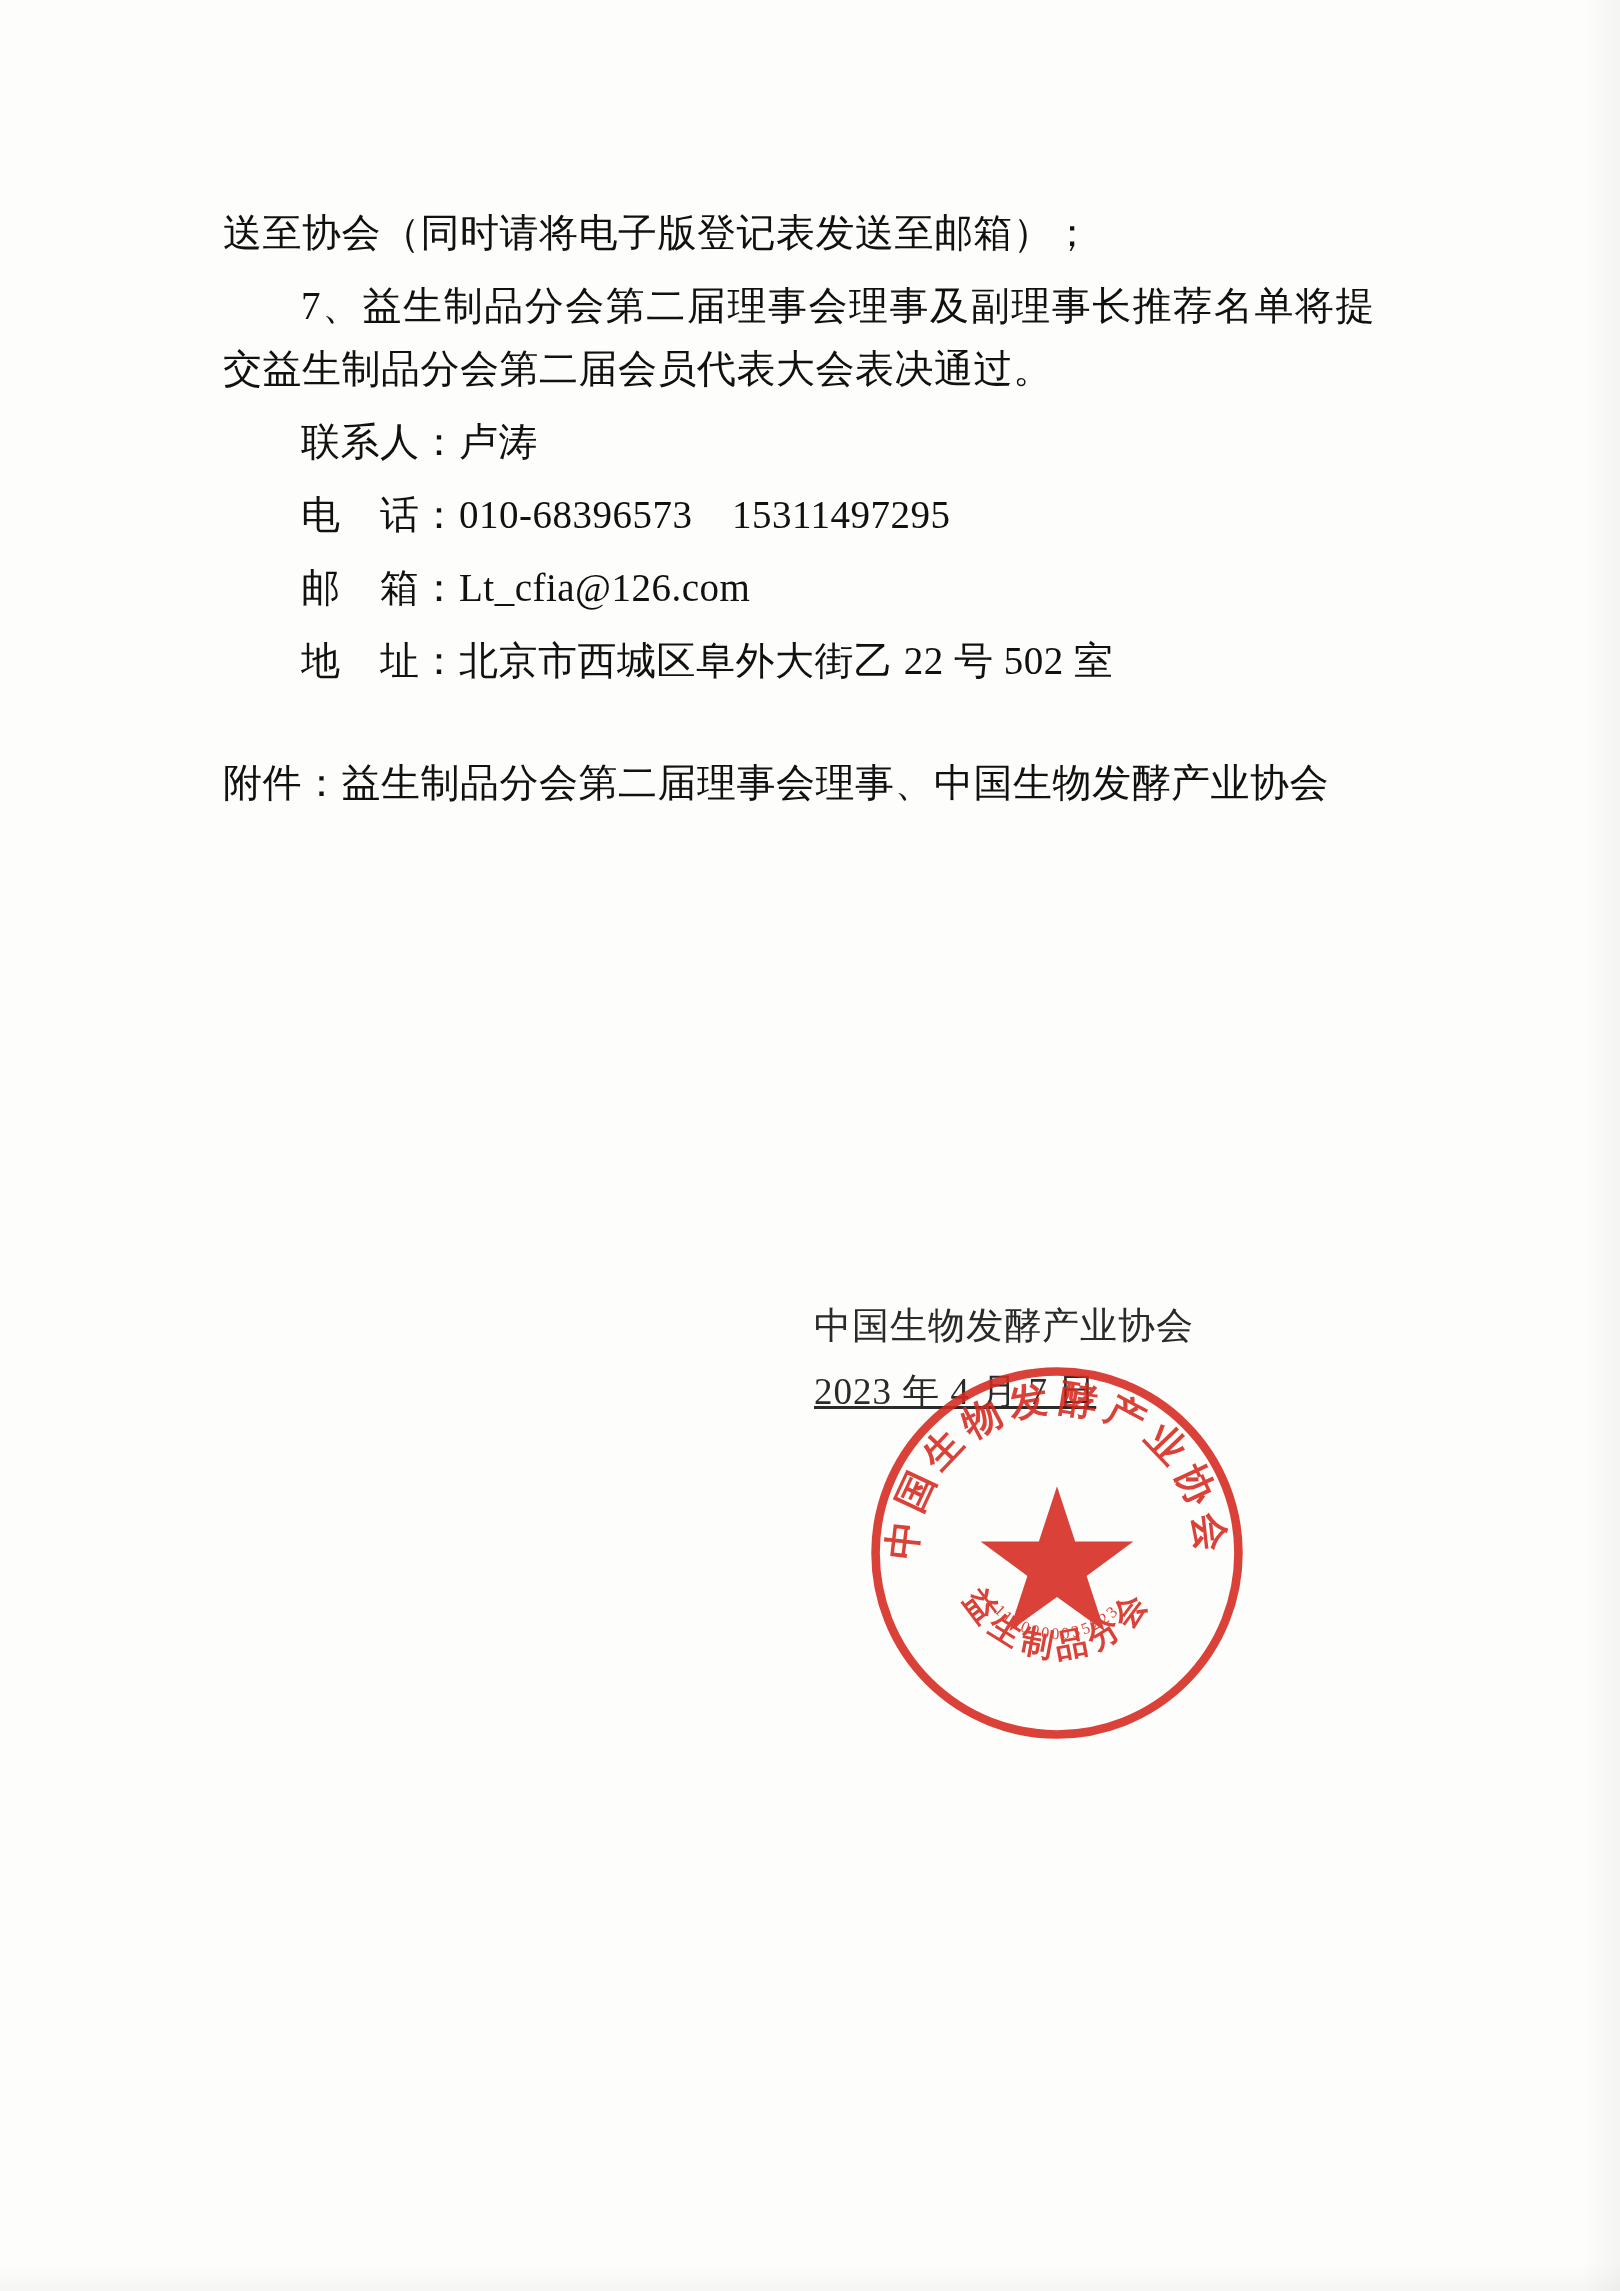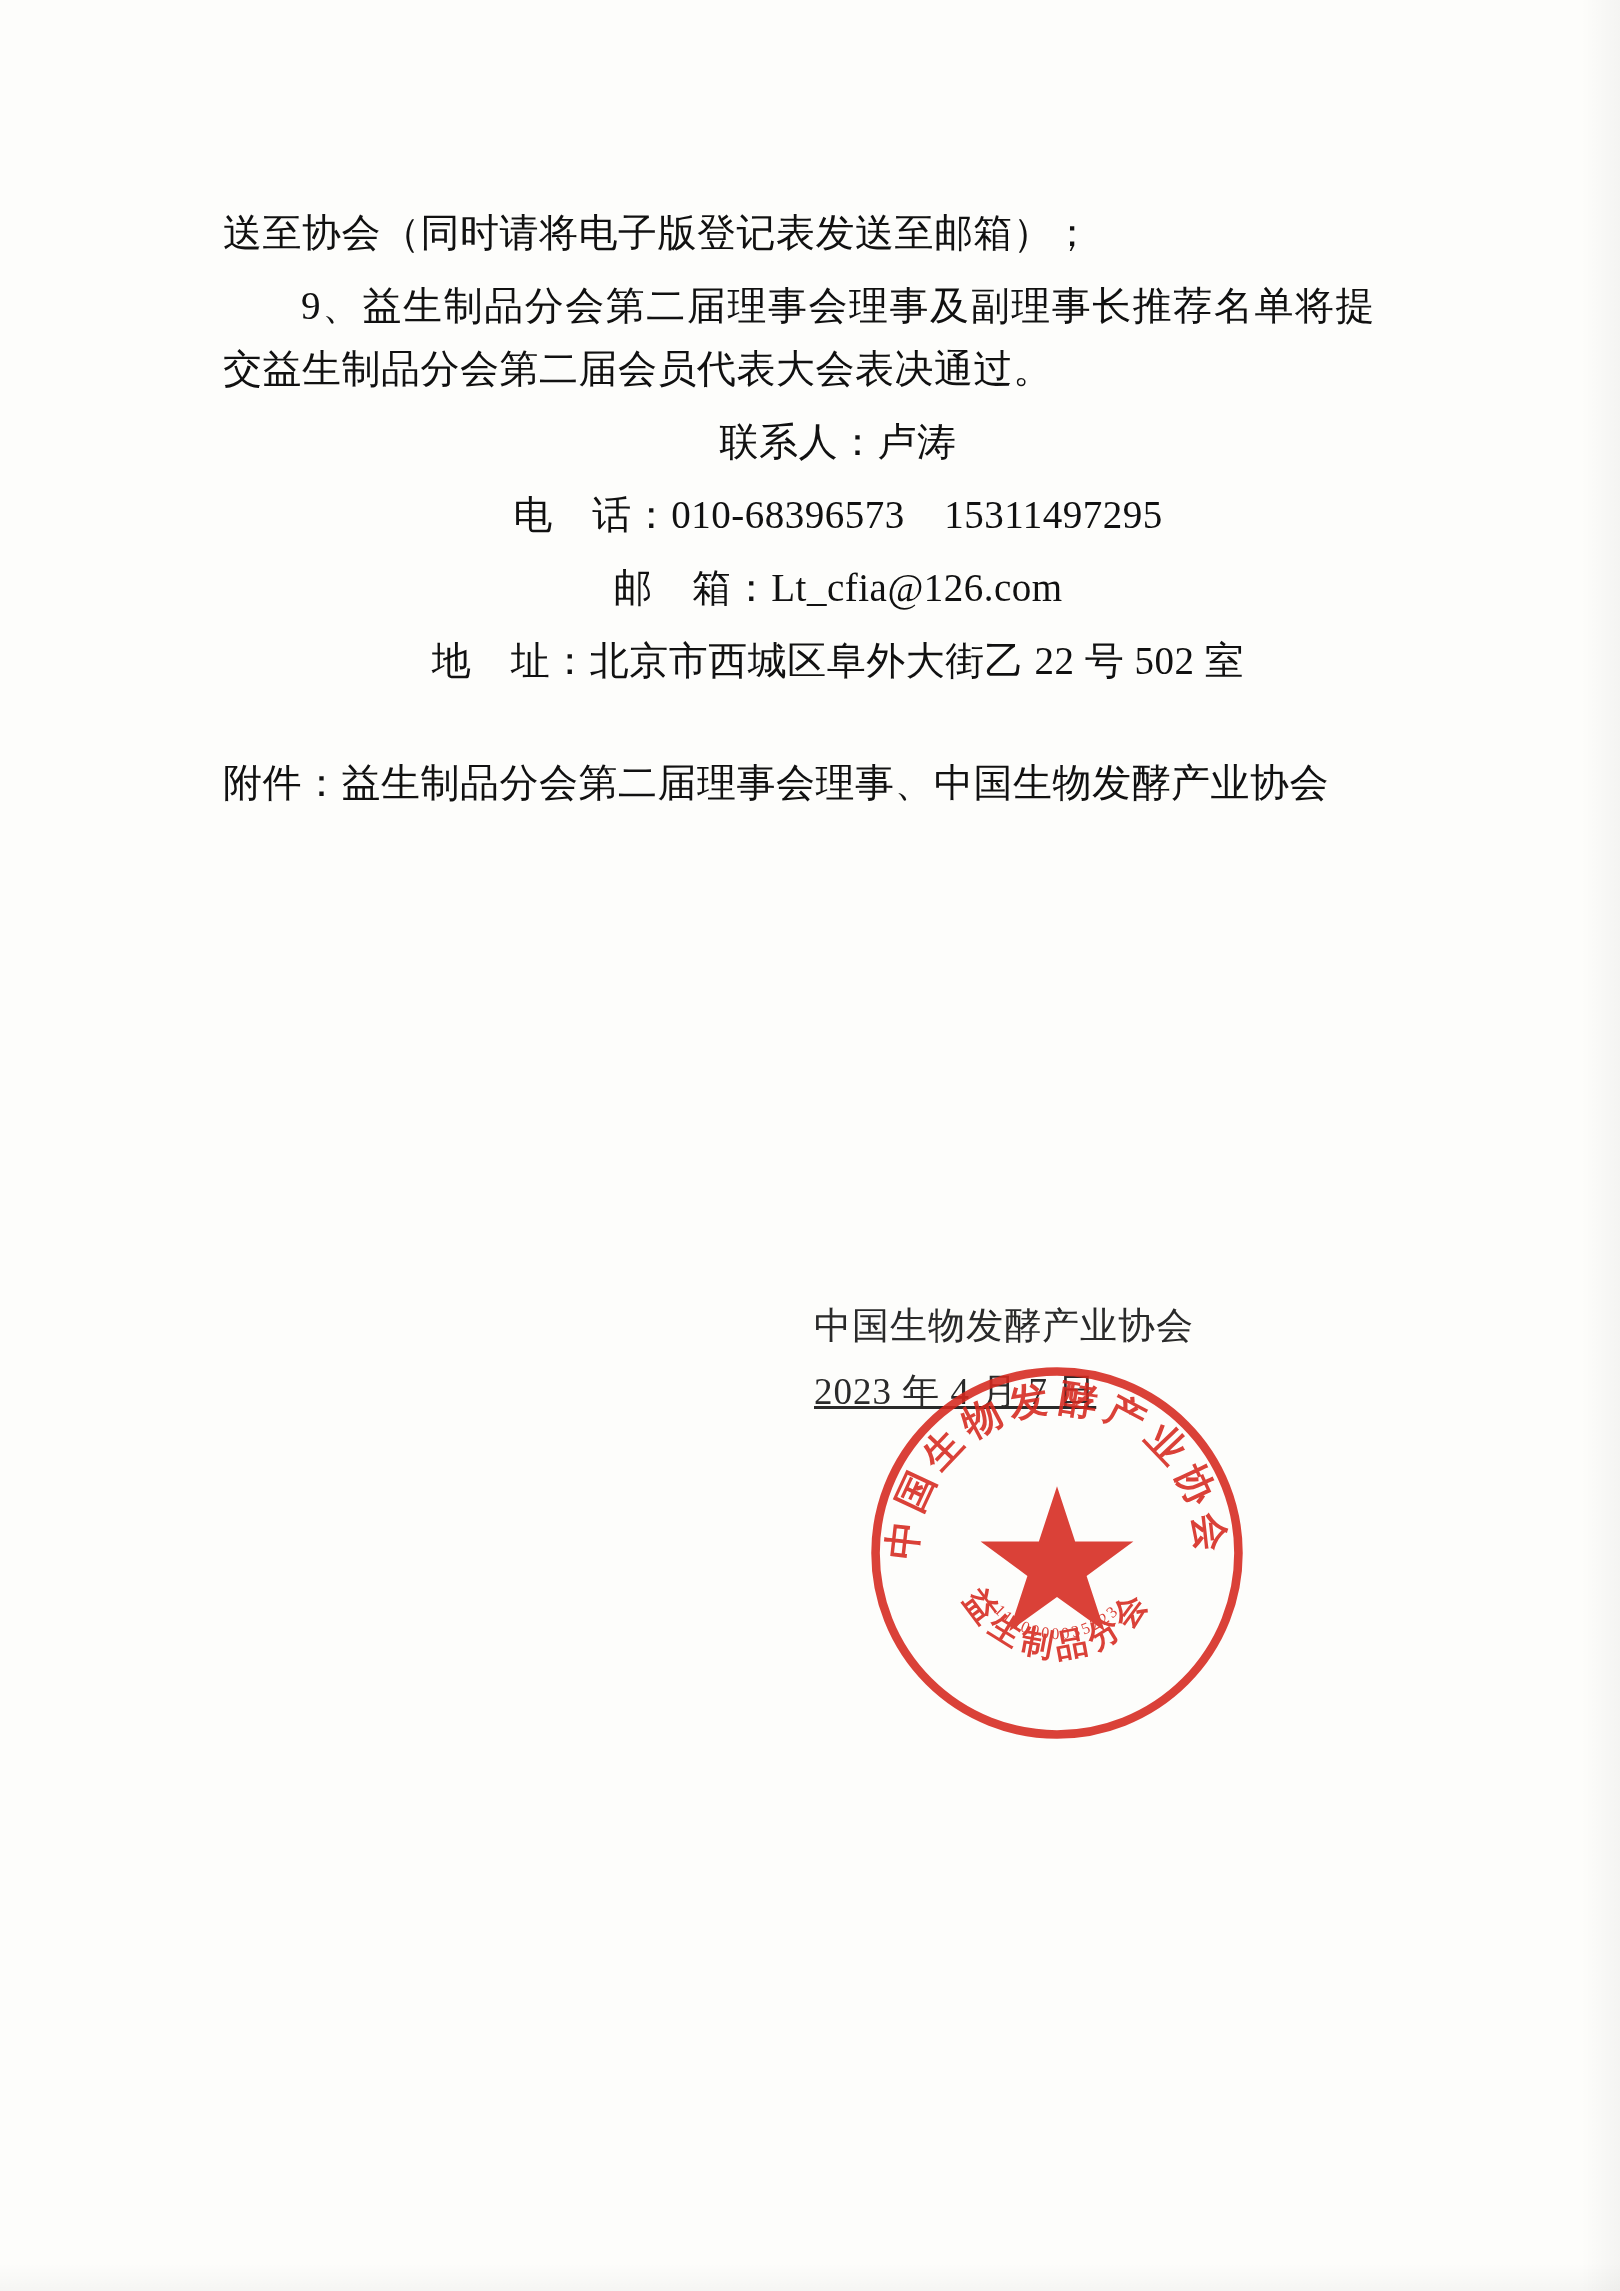--- a/index.html
+++ b/index.html
@@ -61,21 +61,20 @@
     text-indent: 78px;
   }
 
   .contact-line {
     font-size: 39px;
     line-height: 1.62;
     letter-spacing: 0.5px;
     margin: 0 0 9.8px 0;
     text-indent: 78px;
     white-space: pre;
-    text-align: center;
   }
 
   .attach {
     font-size: 39px;
     line-height: 1.62;
     letter-spacing: 0.5px;
     margin: 59px 0 0 0;
   }
 
   .sign-block {
@@ -108,21 +107,21 @@
 </head>
 <body>
 
 <div class="page">
 
   <div class="content">
 
     <p class="para">送至协会（同时请将电子版登记表发送至邮箱）；</p>
 
 
-    <p class="para indent">9、益生制品分会第二届理事会理事及副理事长推荐名单将提交益生制品分会第二届会员代表大会表决通过。</p>
+    <p class="para indent">7、益生制品分会第二届理事会理事及副理事长推荐名单将提交益生制品分会第二届会员代表大会表决通过。</p>
 
 
     <p class="contact-line">联系人：卢涛</p>
     <p class="contact-line">电　话：010-68396573　15311497295</p>
     <p class="contact-line">邮　箱：Lt_cfia@126.com</p>
     <p class="contact-line">地　址：北京市西城区阜外大街乙 22 号 502 室</p>
 
     <p class="attach">附件：益生制品分会第二届理事会理事、中国生物发酵产业协会</p>
 
   </div>

